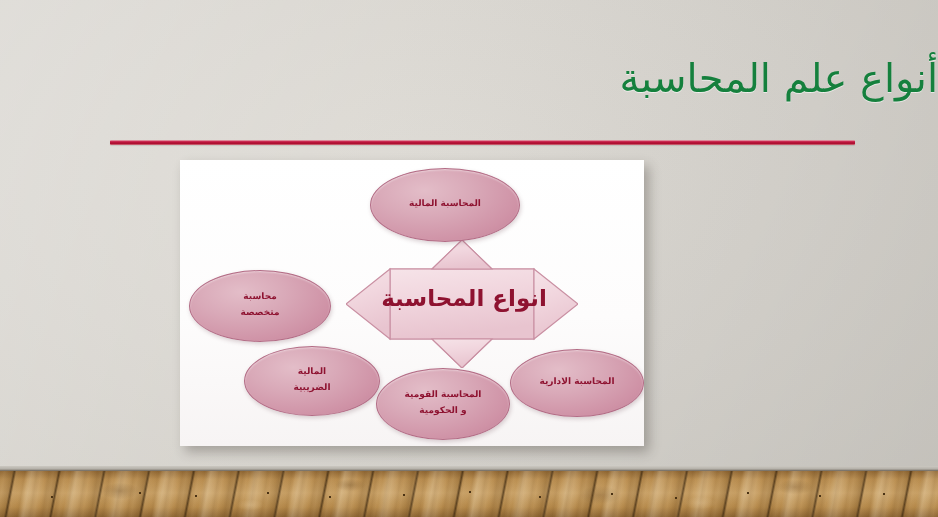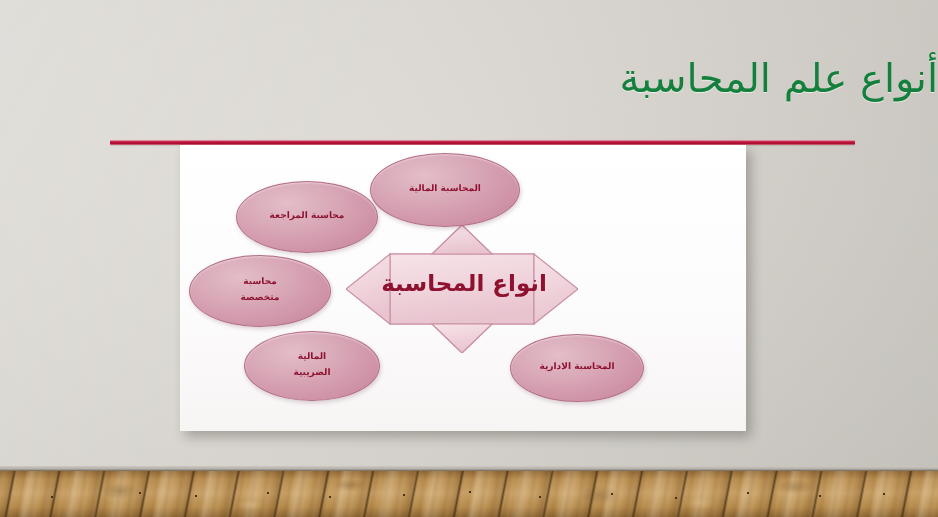--- a/index.html
+++ b/index.html
@@ -141,22 +141,22 @@
     height: 5px;
     background: linear-gradient(to bottom, #e8b8bd 0%, #c4133f 35%, #a8112f 75%, #d9838f 100%);
     border-radius: 1px;
     box-shadow: 0 1px 1px rgba(0,0,0,0.10);
   }
 
   
   .diagram-panel {
     position: absolute;
     left: 180px;
-    top: 145px;
-    width: 566px;
+    top: 160px;
+    width: 464px;
     height: 286px;
     background: linear-gradient(to bottom, #ffffff 0%, #fdfcfc 55%, #f7f4f4 100%);
     box-shadow: 5px 6px 11px rgba(60,55,50,0.33);
     overflow: hidden;
   }
   .diagram-stage {
     position: absolute;
     left: 0; top: 0;
     width: 566px;
     height: 286px;
@@ -262,37 +262,40 @@
       <div class="node node-financial">
         <span class="label">المحاسبة المالية</span>
       </div>
 
 
 
       <div class="node node-managerial">
         <span class="label">المحاسبة الادارية</span>
       </div>
 
+      <div class="node node-national">
+        <span>
+          <span class="label">المحاسبة القومية</span>
+          <span class="label">و الحكومية</span>
+        </span>
+      </div>
 
       <div class="node node-tax">
         <span>
           <span class="label">المالية</span>
           <span class="label">الضريبية</span>
         </span>
       </div>
 
       <div class="node node-specialized">
         <span>
           <span class="label">محاسبة</span>
           <span class="label">متخصصة</span>
         </span>
       </div>
 
-      <div class="node node-audit">
-        <span class="label">محاسبة المراجعة</span>
-      </div>
 
       <div class="star-label">انواع المحاسبة</div>
 
     </div>
   </div>
 
 </div>
 
 </body></html>

